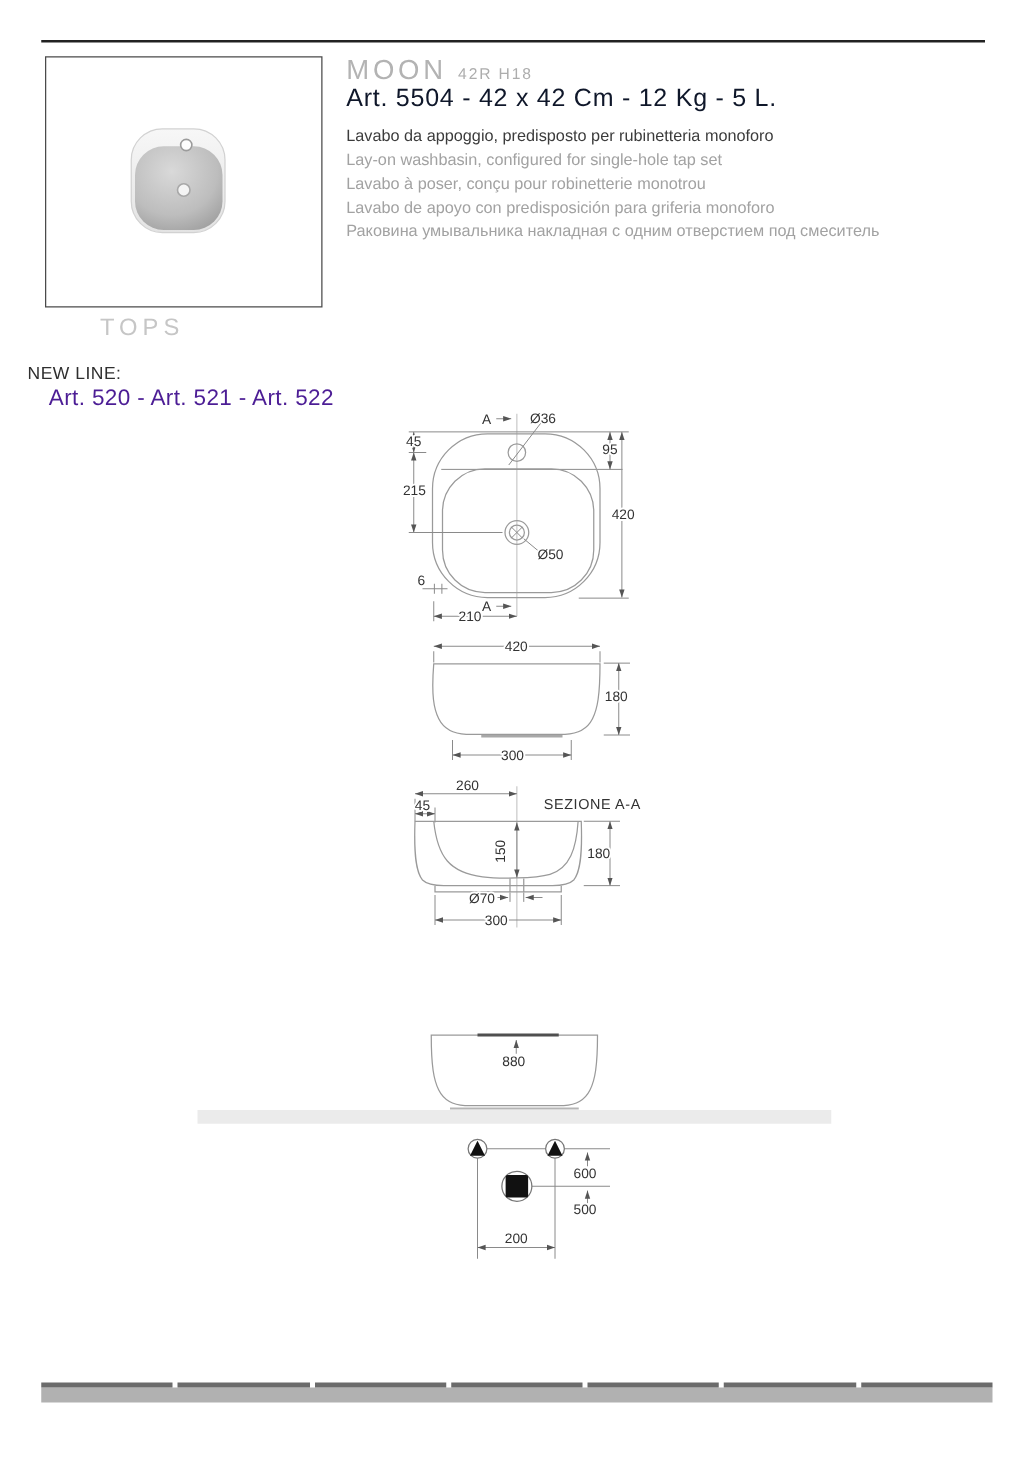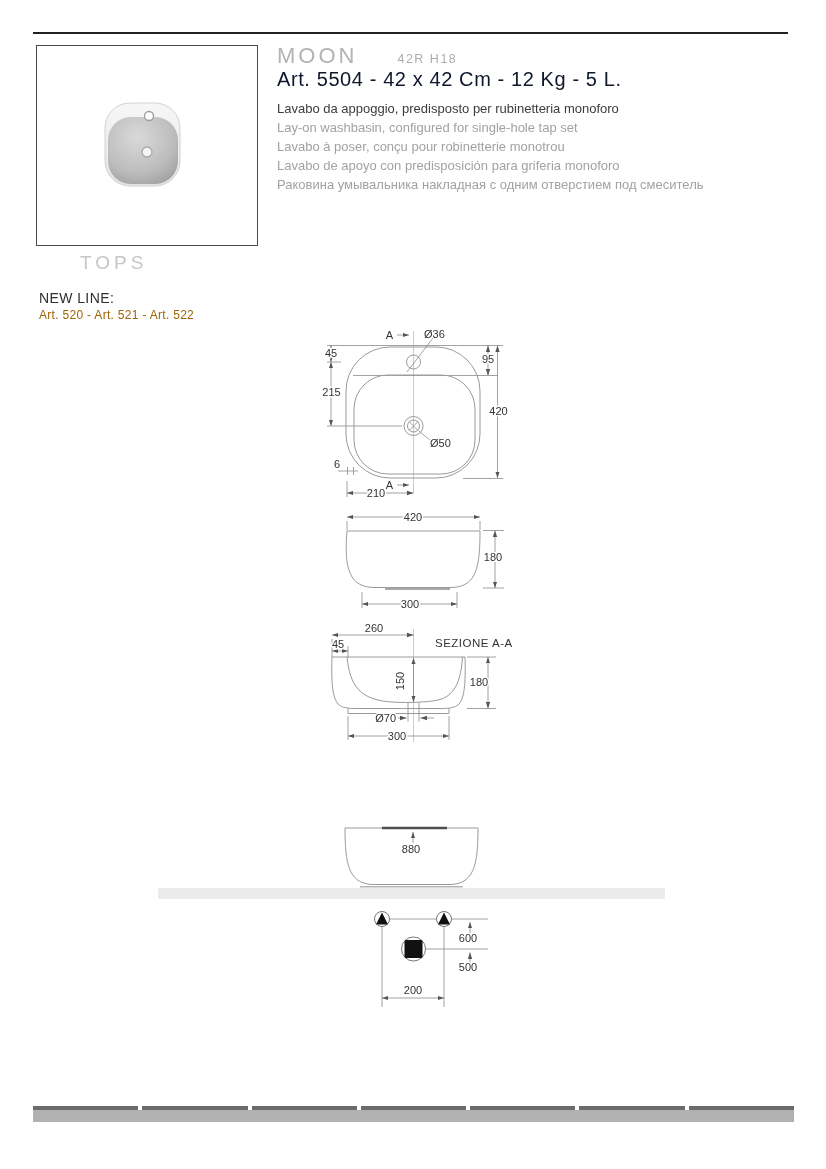--- a/index.html
+++ b/index.html
@@ -5,29 +5,29 @@
   html,body{margin:0;padding:0;background:#ffffff;}
   body{width:826px;height:1169px;position:relative;font-family:"Liberation Sans",sans-serif;overflow:hidden;}
   .abs{position:absolute;}
 
   .page-rule{left:33px;top:32px;width:755px;height:2px;background:#222;}
 
   .photo-frame{left:36px;top:45px;width:220px;height:199px;border:1px solid #4a4a4a;background:#fff;}
 
   .series-row{left:277px;top:43px;display:flex;align-items:baseline;gap:9px;white-space:nowrap;}
   .series{font-size:22px;letter-spacing:3px;color:#b3b3b3;font-weight:400;}
-  .variant{font-size:12.5px;letter-spacing:1.5px;color:#adadad;margin-left:31px;}
+  .variant{font-size:12.5px;letter-spacing:1.5px;color:#adadad;}
   .subtitle{left:277px;top:68px;font-size:20px;letter-spacing:.6px;color:#0f172a;white-space:nowrap;}
 
   .descriptions{left:277px;top:99px;font-size:13px;line-height:19px;color:#a2a2a2;white-space:nowrap;}
   .descriptions .d0{color:#3c3c3c;}
 
   .category{left:40px;top:252px;font-size:19px;letter-spacing:4px;color:#c6c6c6;margin-left:40px;}
-  .newline-label{left:39px;top:290px;font-size:14px;color:#2f2f2f;letter-spacing:.4px;}
-  .newline-arts{left:39px;top:308px;font-size:12px;color:#a16207;letter-spacing:.3px;}
+  .newline-label{left:22px;top:290px;font-size:14px;color:#2f2f2f;letter-spacing:.4px;}
+  .newline-arts{left:39px;top:308px;font-size:18px;color:#4c1d95;letter-spacing:.3px;}
 
   svg text{font-family:"Liberation Sans",sans-serif;}
   .dim{font-size:11px;fill:#333;paint-order:stroke;stroke:#fff;stroke-width:3px;stroke-linejoin:round;}
   .sez{font-size:11.5px;fill:#333;letter-spacing:.5px;}
   .outline{fill:none;stroke:#9a9a9a;stroke-width:1;}
   .dimline{fill:none;stroke:#8a8a8a;stroke-width:0.8;}
   .centerline{fill:none;stroke:#b5b5b5;stroke-width:0.7;}
 
   .footer-bar{left:33px;top:1106px;width:761px;}
   .footer-segments{display:flex;gap:4px;height:4px;}

